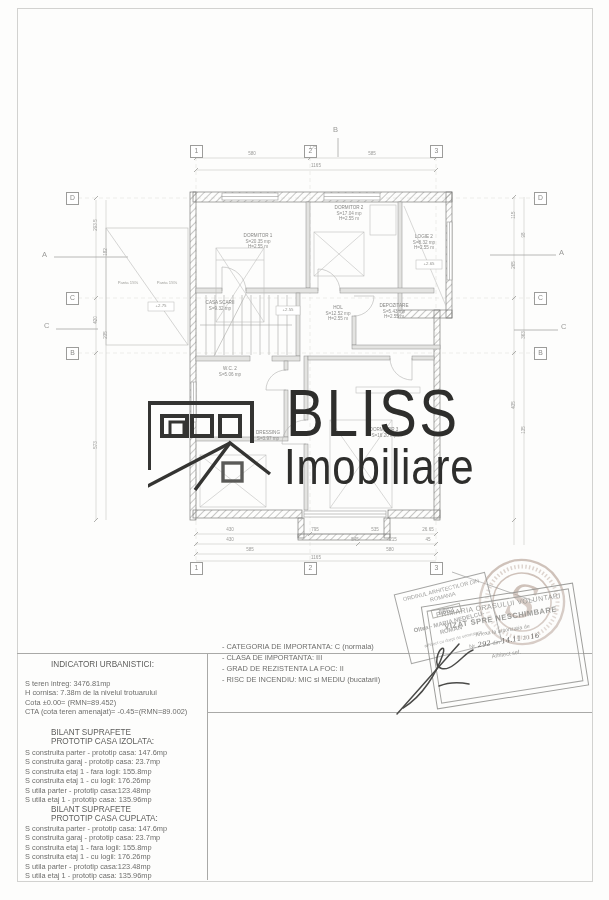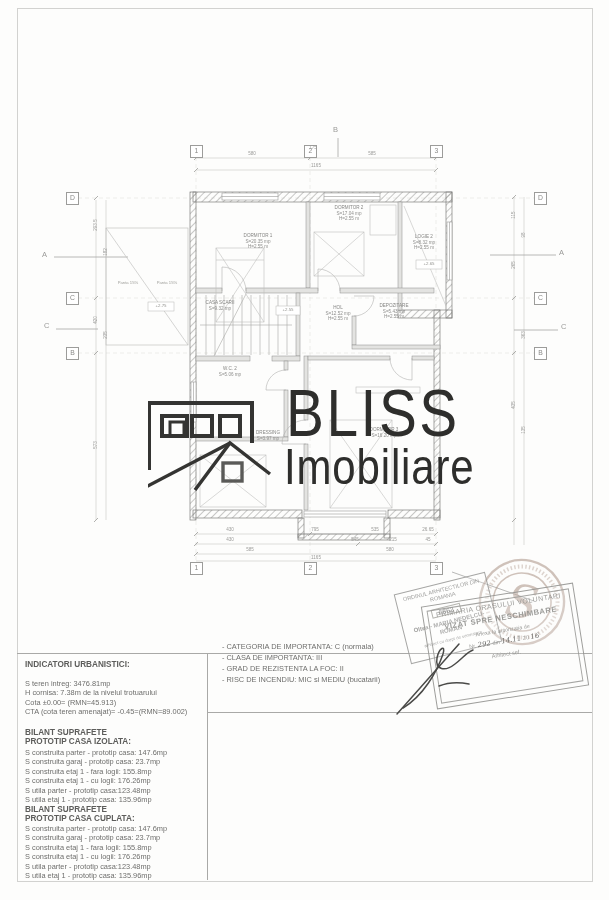--- a/index.html
+++ b/index.html
@@ -28,21 +28,21 @@
   .lvl{position:absolute;font-size:4.4px;color:#93938f;transform:translateX(-50%);line-height:1;}
   .panta{position:absolute;font-size:4.2px;color:#9e9e9a;transform:translateX(-50%);line-height:1;}
   
   .logo{position:absolute;left:148px;top:392px;width:330px;height:118px;color:#2e2e2c;}
   .logo-bliss{position:absolute;left:138px;top:-12px;font-size:66px;font-weight:400;letter-spacing:3px;
     transform:scaleX(.86);transform-origin:left top;line-height:1;}
   .logo-imob{position:absolute;left:136px;top:50px;font-size:50px;font-weight:400;letter-spacing:1px;
     transform:scaleX(.84);transform-origin:left top;line-height:1;}
   
   .blk{position:absolute;font-size:7.4px;line-height:1.27;color:#6e6e6c;white-space:pre-line;}
-  .blk-title{position:absolute;font-size:8.2px;font-weight:bold;color:#5d5d5b;white-space:pre-line;line-height:1.15;}
+  .blk-title{position:absolute;font-size:8.2px;font-weight:normal;color:#5d5d5b;white-space:pre-line;line-height:1.15;margin-left:26px;}
   
   .oar-stamp{position:absolute;left:401px;top:582px;width:92px;height:70px;border:1.4px solid #979795;
     transform:rotate(-14deg);color:#91918f;text-align:center;opacity:.85;background:rgba(255,255,255,.25);}
   .oar-stamp .s1{font-size:5.6px;margin-top:3px;line-height:1.2;}
   .oar-stamp .num{font-size:7px;font-weight:bold;border:1px solid #97978f;display:inline-block;
     padding:0 6px;margin-top:2px;}
   .oar-stamp .nm{font-size:6px;font-weight:bold;margin-top:2px;line-height:1.25;}
   .oar-stamp .ft{font-size:4.4px;margin-top:3px;}
   .prim-stamp{position:absolute;left:428px;top:594px;width:152px;height:102px;border:1.5px solid #92928f;
     transform:rotate(-9deg);color:#8f8f8c;text-align:center;opacity:.88;background:rgba(255,255,255,.2);}
@@ -340,21 +340,21 @@
   <div class="logo-imob">Imobiliare</div>
 </div>
 
 <div class="rule" style="left:17px;top:653px;width:575px;height:1px;"></div>
 <div class="rule" style="left:207px;top:653px;width:1px;height:227px;"></div>
 <div class="rule" style="left:207px;top:712px;width:385px;height:1px;"></div>
 
 <div class="blk-title" style="left:25px;top:660px;">INDICATORI URBANISTICI:</div>
 <div class="blk" style="left:25px;top:679px;">S teren intreg: 3476.81mp
 H cornisa: 7.38m de la nivelul trotuarului
-Cota ±0.00= (RMN=45.913)
+Cota ±0.00= (RMN=89.452)
 CTA (cota teren amenajat)= -0.45=(RMN=89.002)</div>
 
 <div class="blk-title" style="left:25px;top:728px;">BILANT SUPRAFETE
 PROTOTIP CASA IZOLATA:</div>
 <div class="blk" style="left:25px;top:748px;">S construita parter - prototip casa: 147.6mp
 S construita garaj - prototip casa: 23.7mp
 S construita etaj 1 - fara logii: 155.8mp
 S construita etaj 1 - cu logii: 176.26mp
 S utila parter - prototip casa:123.48mp
 S utila etaj 1 - prototip casa: 135.96mp</div>

